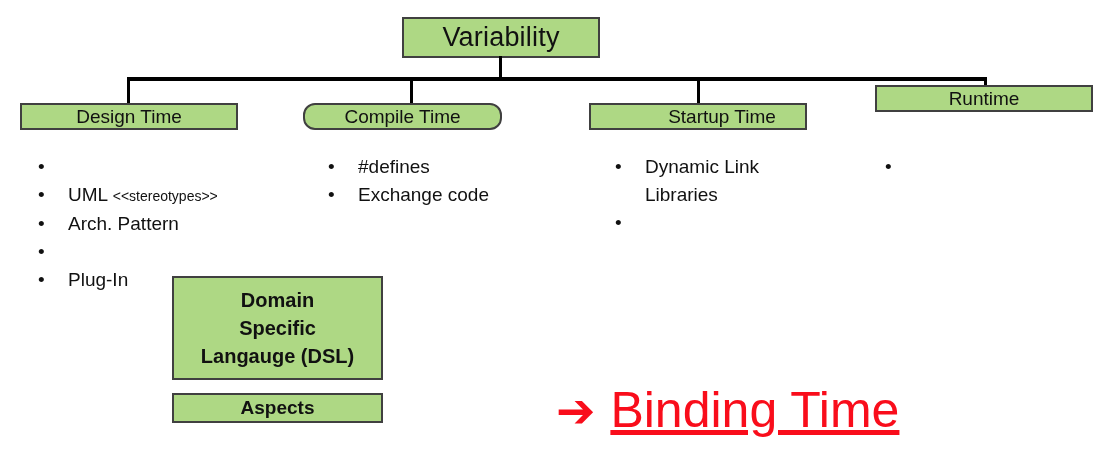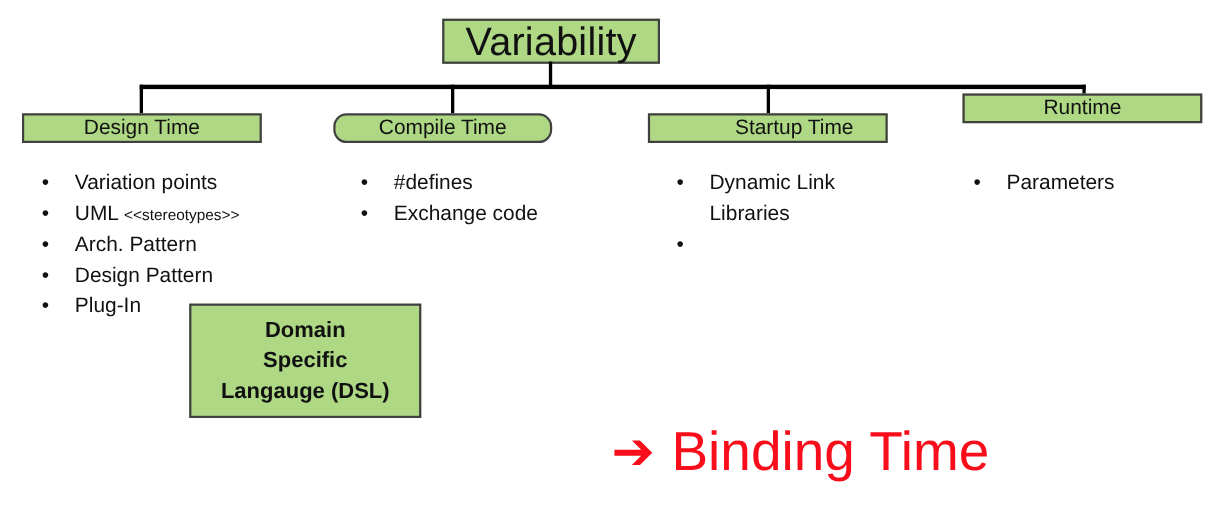--- a/index.html
+++ b/index.html
@@ -15,21 +15,21 @@
   .gbox {
     position: absolute;
     box-sizing: border-box;
     background: var(--box-fill, #aed884);
     border: 2px solid var(--box-border, #404040);
     display: flex;
     align-items: center;
     justify-content: center;
     text-align: center;
   }
-  .root-label { font-size: 36px; letter-spacing: 0.2px; }
+  .root-label { font-size: 27px; letter-spacing: 0.2px; }
   .hdr { font-weight: normal; font-size: 19px; }
   .line { position: absolute; background: var(--connector, #000000); }
   .blist {
     position: absolute;
     margin: 0; padding: 0;
     list-style: none;
     font-size: 19px;
     line-height: 28px;
   }
   .blist li { display: flex; align-items: flex-start; }
@@ -41,21 +41,21 @@
   .caption {
     position: absolute;
     left: 556px; top: 381px;
     height: 58px;
     display: flex;
     align-items: center;
     gap: 15px;
     color: var(--accent-red, #f90d1b);
   }
   .caption .arrow { font-size: 47px; line-height: 1; font-family: "DejaVu Sans", sans-serif; }
-  .caption .cap-text { font-size: 50px; line-height: 1; }
+  .caption .cap-text { font-size: 50px; line-height: 1; text-decoration: underline; }
 </style>
 </head>
 <body>
 
 <div class="stage">
 
   <div class="gbox" style="left:402px; top:17px; width:198px; height:41px;">
     <span class="root-label">Variability</span>
   </div>
 
@@ -75,33 +75,31 @@
   <div class="gbox" style="left:589px; top:103px; width:218px; height:27px;padding-left:48px;">
     <span class="hdr">Startup Time</span>
   </div>
   <div class="gbox" style="left:875px; top:85px; width:218px; height:27px;">
     <span class="hdr">Runtime</span>
   </div>
 
   <ul class="blist" style="left:38px; top:153px; width:280px;">
     <li>
       <span class="bullet">•</span>
-      <span class="itext"><span>Variation points</span> <span class="small"></span></span>
     </li>
     <li>
       <span class="bullet">•</span>
       <span class="itext"><span>UML</span> <span class="small">&lt;&lt;stereotypes&gt;&gt;</span></span>
     </li>
     <li>
       <span class="bullet">•</span>
       <span class="itext"><span>Arch. Pattern</span></span>
     </li>
     <li>
       <span class="bullet">•</span>
-      <span class="itext"><span>Design Pattern</span></span>
     </li>
     <li>
       <span class="bullet">•</span>
       <span class="itext"><span>Plug-In</span></span>
     </li>
   </ul>
 
   <ul class="blist" style="left:328px; top:153px; width:220px;">
     <li>
       <span class="bullet">•</span>
@@ -120,29 +118,31 @@
 Libraries</span></span>
     </li>
     <li>
       <span class="bullet">•</span>
     </li>
   </ul>
 
   <ul class="blist" style="left:885px; top:153px; width:210px;">
     <li>
       <span class="bullet">•</span>
-      <span class="itext"><span>Parameters</span></span>
     </li>
   </ul>
 
   <div class="gbox" style="left:172px; top:276px; width:211px; height:104px;">
     <span class="dsl-label">Domain
 Specific
 Langauge (DSL)</span>
   </div>
 
+  <div class="gbox" style="left:172px; top:393px; width:211px; height:30px;">
+    <span class="aspects-label">Aspects</span>
+  </div>
 
   <div class="caption">
     <span class="arrow">➔</span>
     <span class="cap-text">Binding Time</span>
   </div>
 
 </div>
 
 </body></html>

